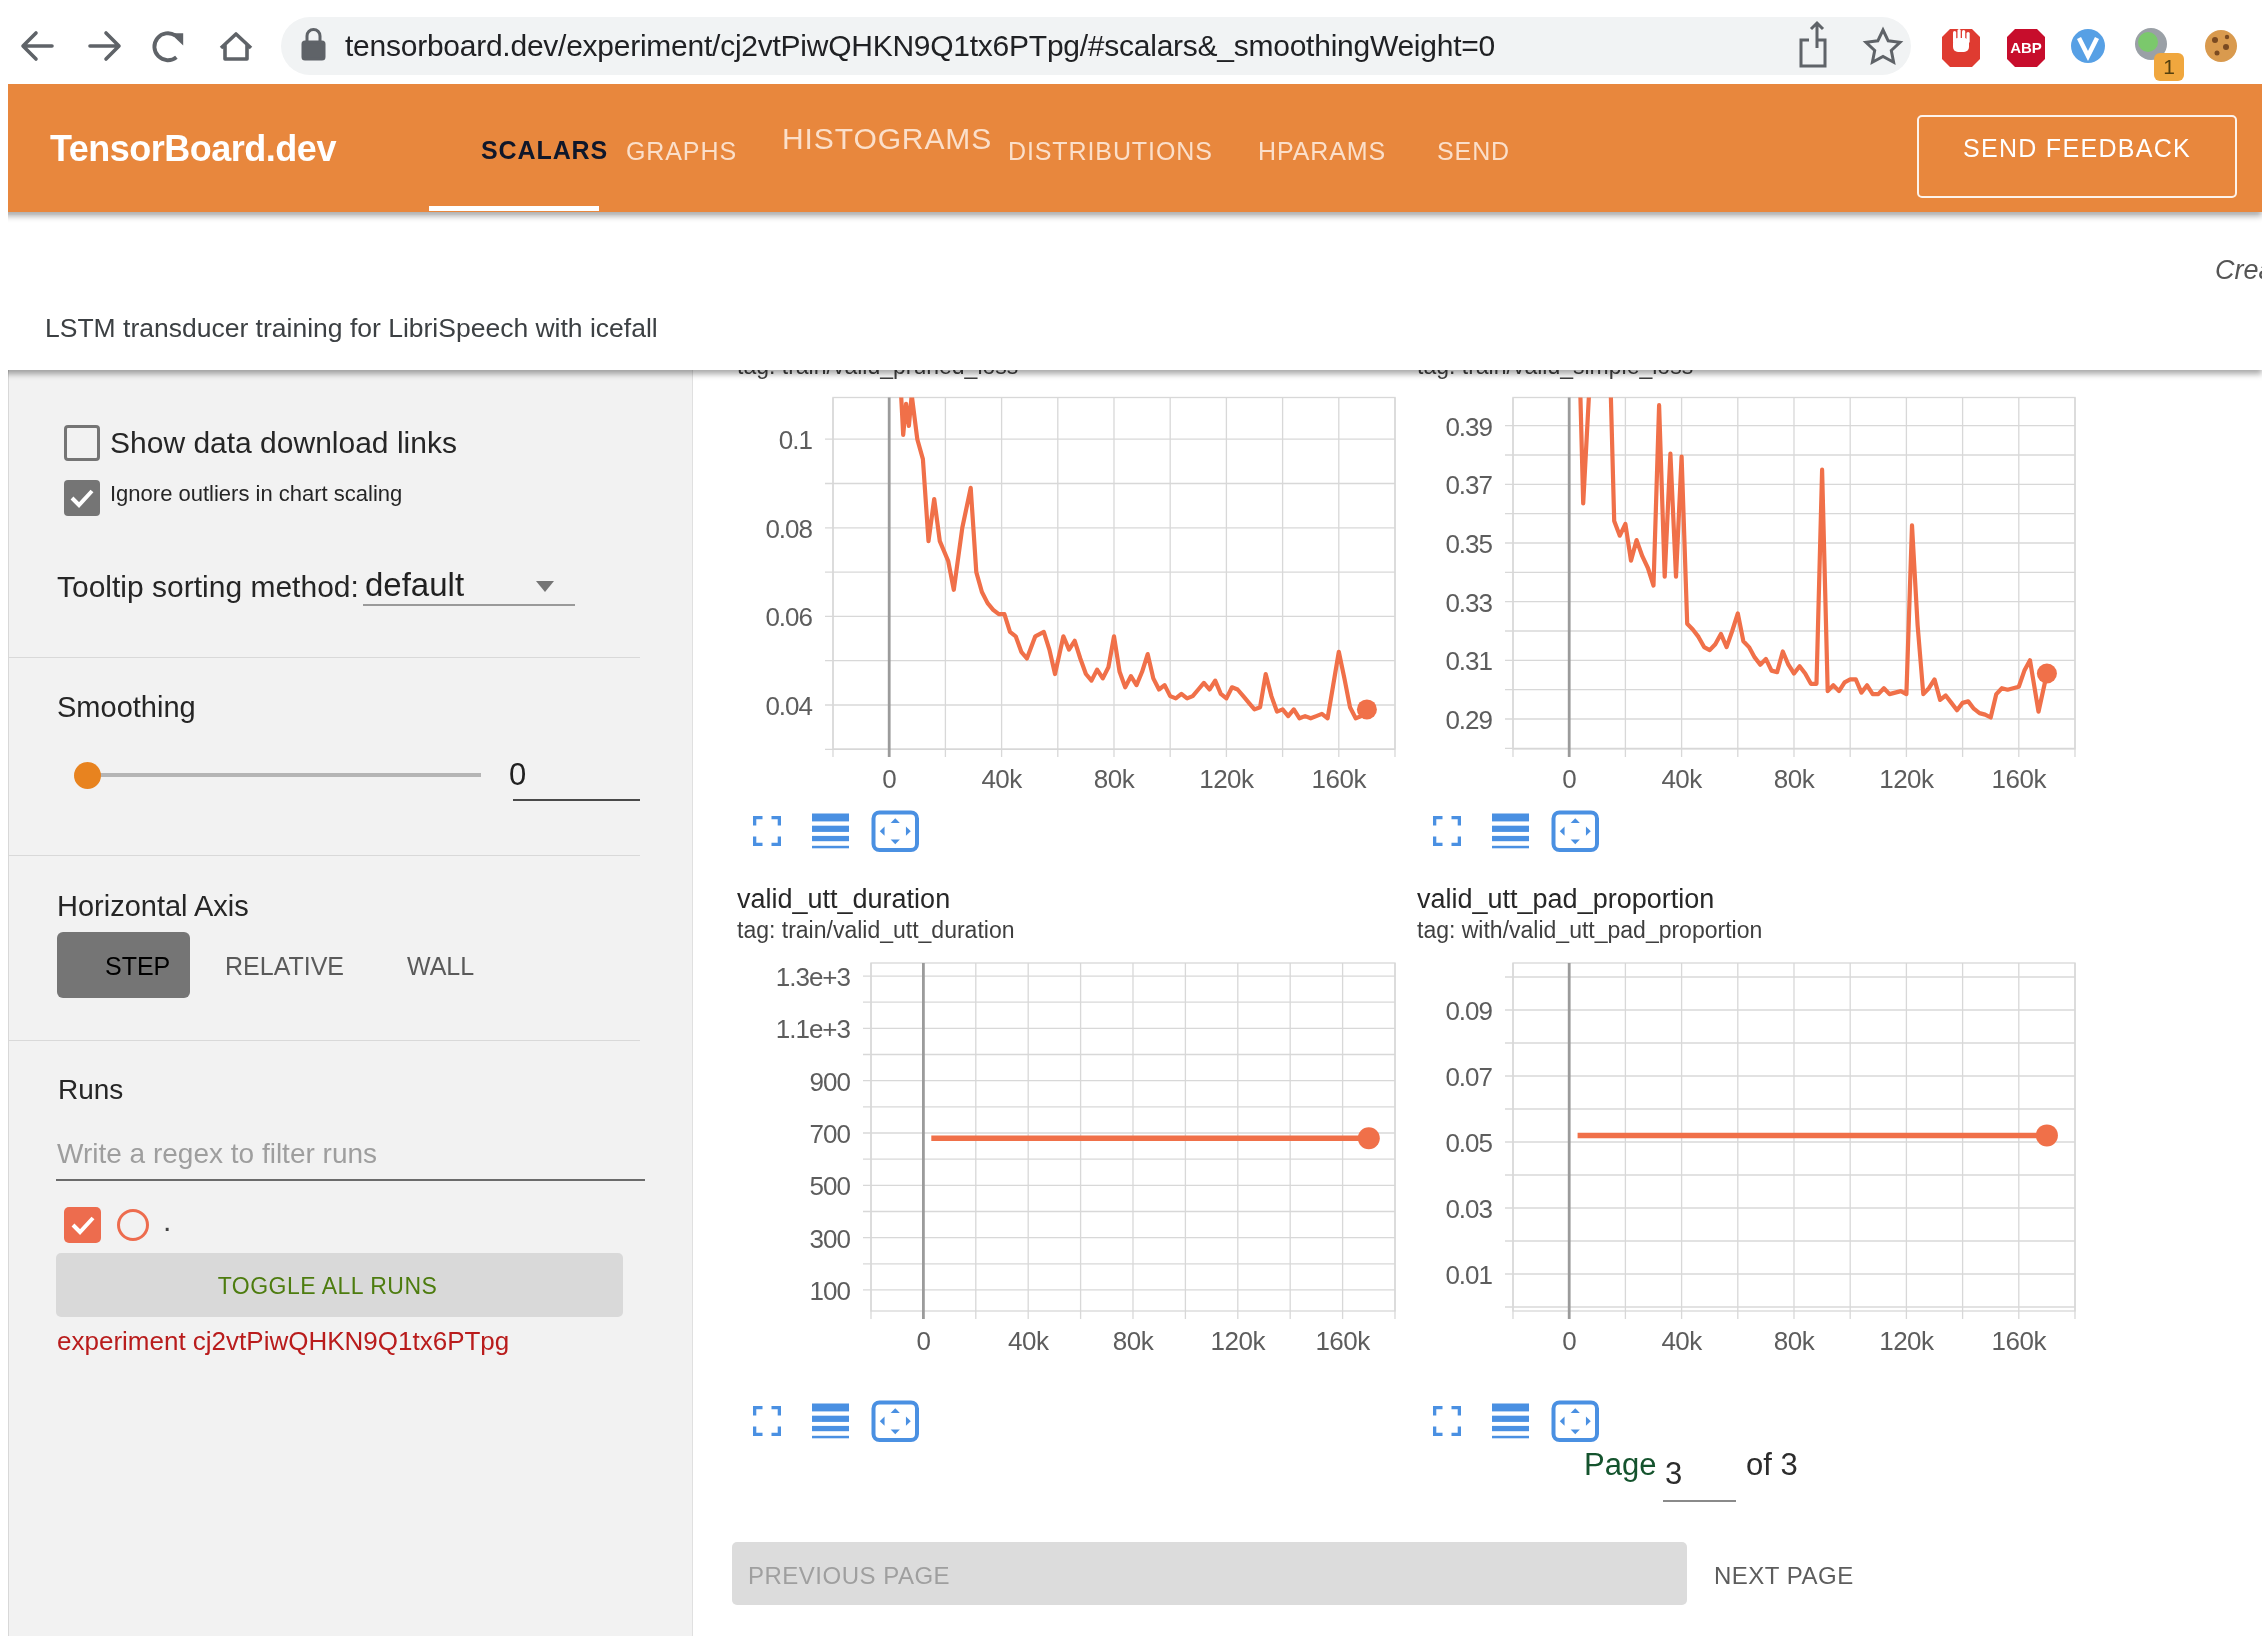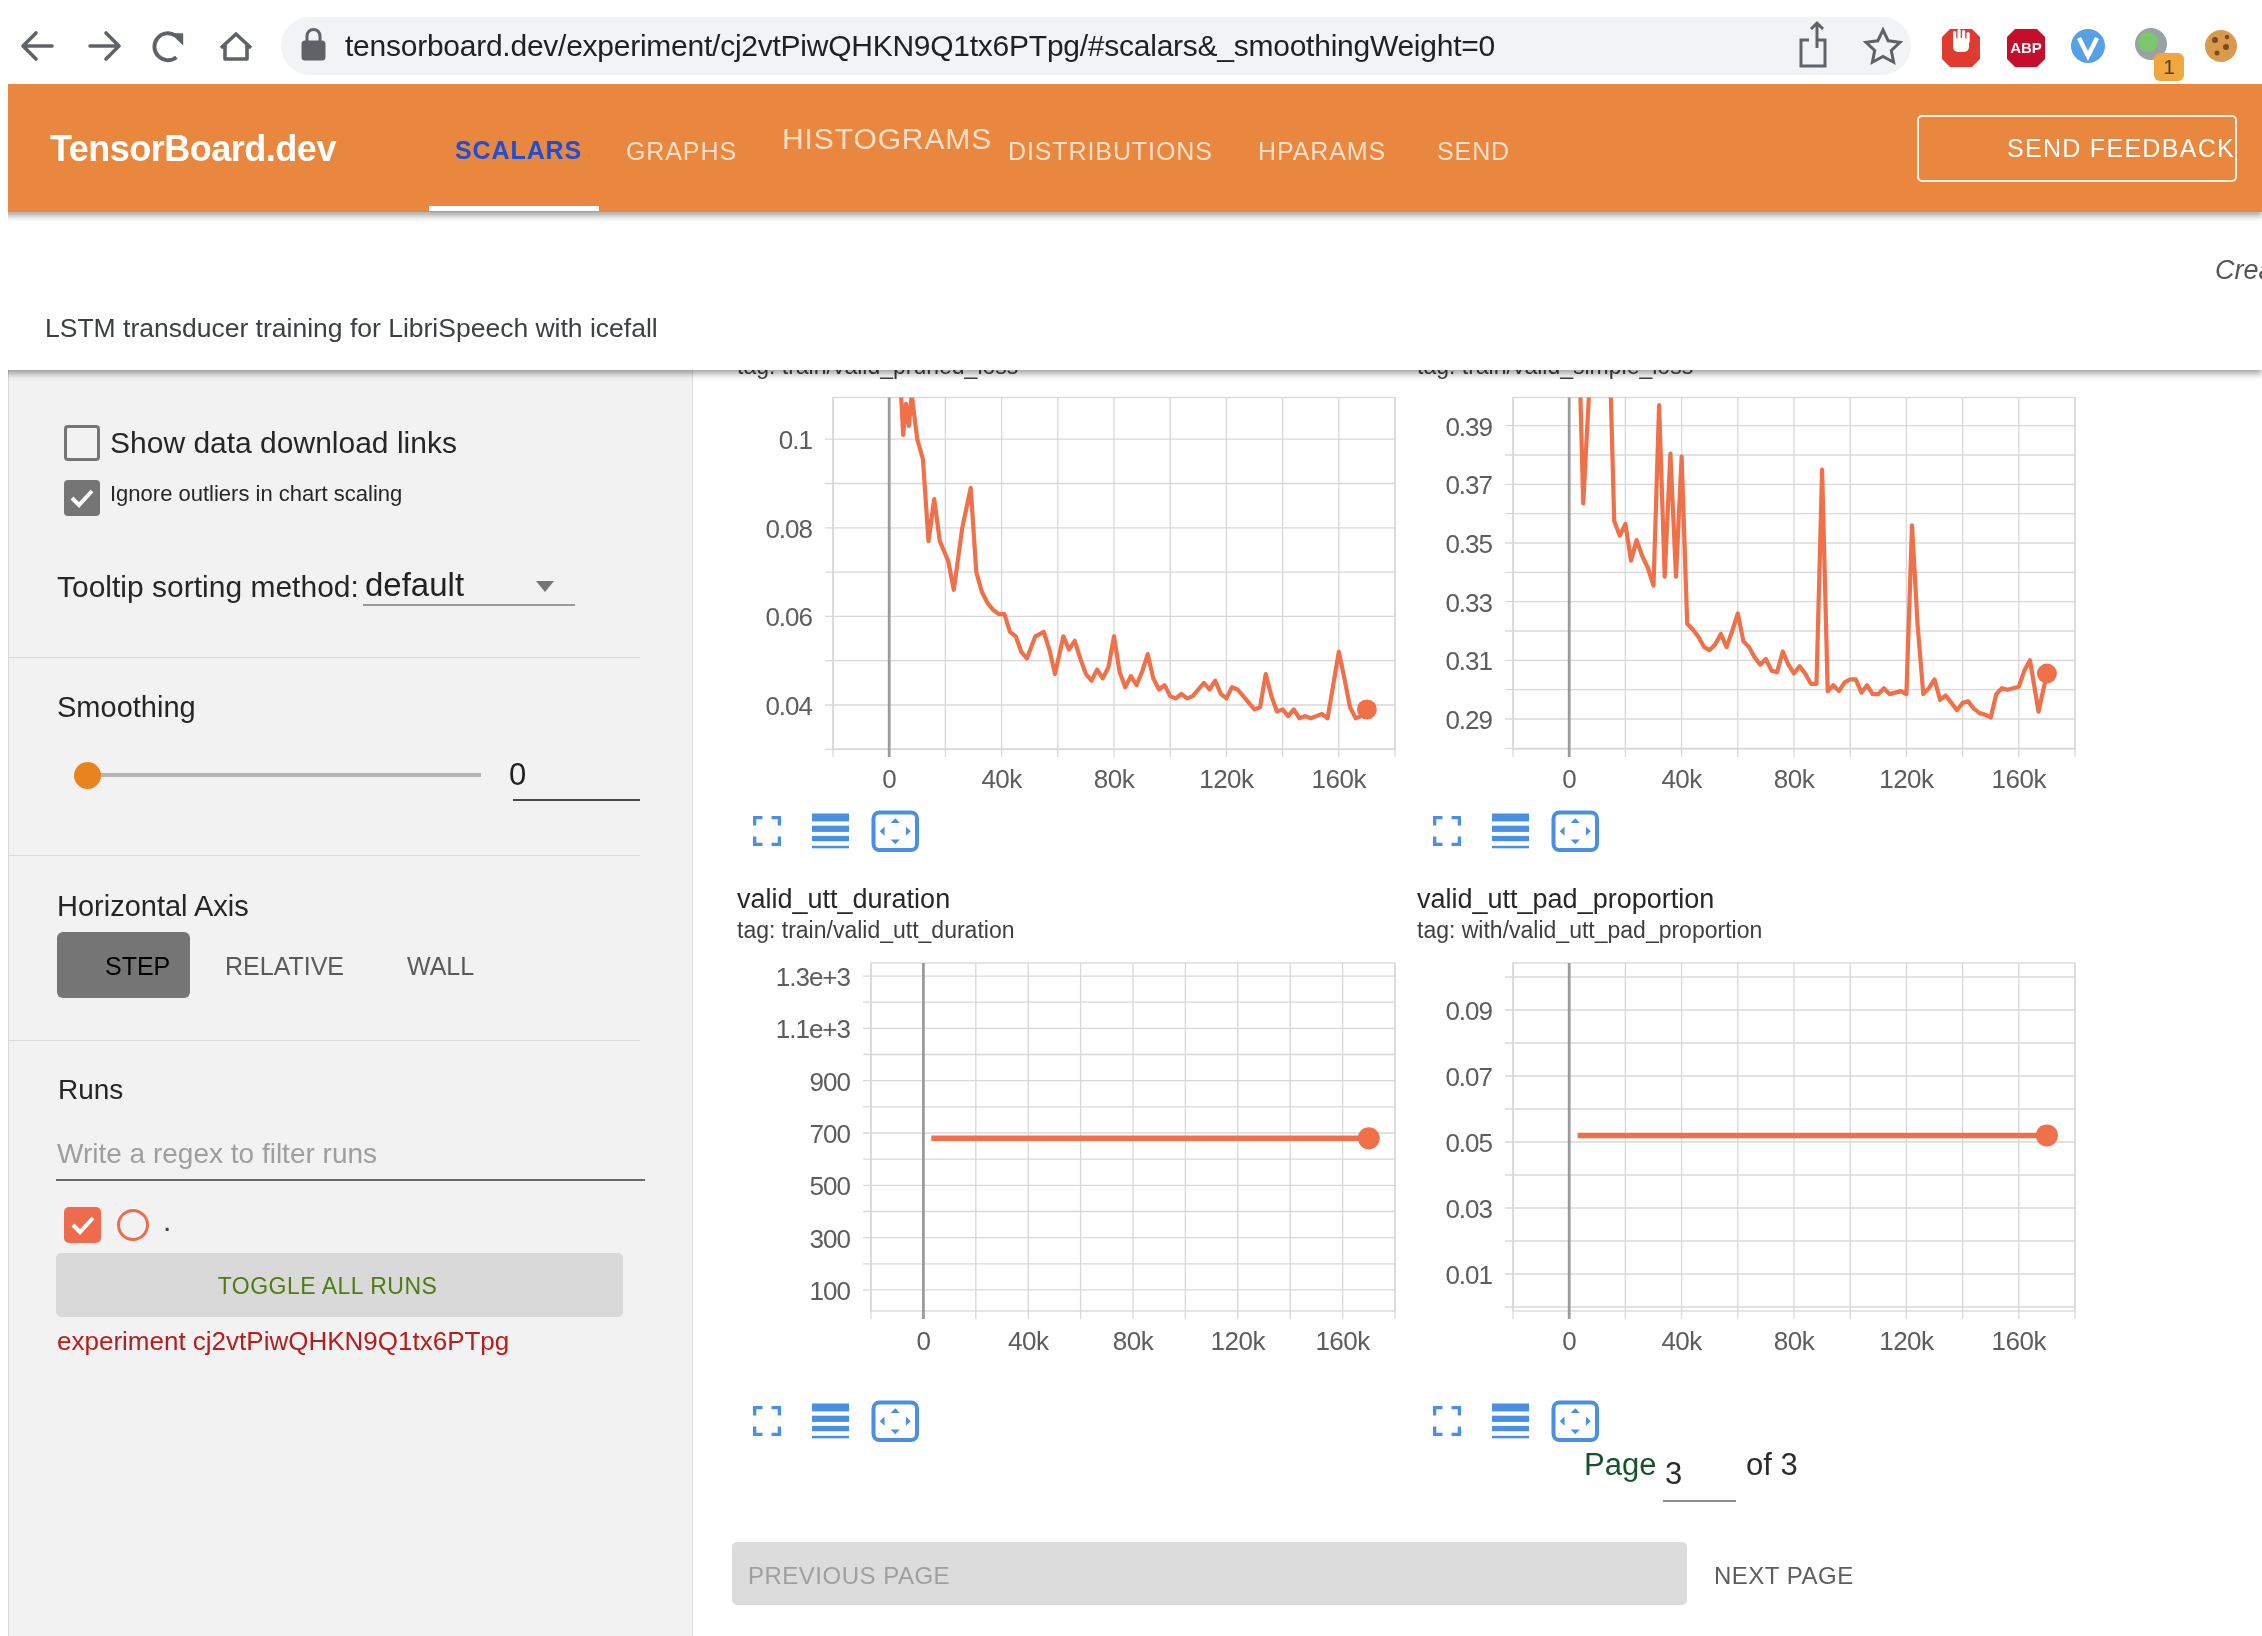--- a/index.html
+++ b/index.html
@@ -291,29 +291,29 @@
 
 <div class="abs" style="z-index:3;left:57px;top:1326px;font-size:26px;color:#b91c1c">experiment cj2vtPiwQHKN9Q1tx6PTpg</div>
 
 <div class="abs" style="left:0;top:215px;width:2262px;height:155px;background:#fff;
  box-shadow:0 4px 6px rgba(0,0,0,0.35);z-index:5"></div>
 <div class="abs" style="z-index:6;left:2215px;top:255px;font-size:27px;font-style:italic;color:#555">Crea</div>
 <div class="abs" style="z-index:6;left:45px;top:313px;font-size:26.5px;color:#3c4043">LSTM transducer training for LibriSpeech with icefall</div>
 
 <div class="abs" style="left:0;top:84px;width:2262px;height:128px;background:#e8873d;box-shadow:0 4px 6px rgba(0,0,0,0.33);z-index:7"></div>
 <div class="abs" style="z-index:8;left:50px;top:128px;font-size:36px;font-weight:bold;color:#fff;letter-spacing:-0.5px">TensorBoard.dev</div>
-<div class="abs" style="z-index:8;left:455px;top:136px;font-size:25px;font-weight:bold;color:#1d4ed8;letter-spacing:0.9px">SCALARS</div>
+<div class="abs" style="z-index:8;left:481px;top:136px;font-size:25px;font-weight:bold;color:#0f172a;letter-spacing:0.9px">SCALARS</div>
 <div class="abs" style="z-index:8;left:429px;top:206px;width:170px;height:5px;background:#fff"></div>
 <div class="abs" style="z-index:8;left:626px;top:137px;font-size:25px;color:rgba(255,243,233,0.82);letter-spacing:0.9px">GRAPHS</div>
 <div class="abs" style="z-index:8;left:782px;top:122px;font-size:30px;color:rgba(255,243,233,0.82);letter-spacing:0.9px">HISTOGRAMS</div>
 <div class="abs" style="z-index:8;left:1008px;top:137px;font-size:25px;color:rgba(255,243,233,0.82);letter-spacing:0.9px">DISTRIBUTIONS</div>
 <div class="abs" style="z-index:8;left:1258px;top:137px;font-size:25px;color:rgba(255,243,233,0.82);letter-spacing:0.9px">HPARAMS</div>
 <div class="abs" style="z-index:8;left:1437px;top:137px;font-size:25px;color:rgba(255,243,233,0.82);letter-spacing:0.9px">SEND</div>
-<div class="abs" style="z-index:8;left:1917px;top:115px;width:320px;height:67px;border:2.5px solid rgba(255,255,255,0.9);
- border-radius:5px;box-sizing:border-box;text-align:right;line-height:62px;font-size:25px;color:#fff;letter-spacing:1.3px">SEND FEEDBACK</div>
+<div class="abs" style="z-index:8;left:1917px;top:115px;width:320px;height:83px;border:2.5px solid rgba(255,255,255,0.9);
+ border-radius:5px;box-sizing:border-box;text-align:center;line-height:62px;font-size:25px;color:#fff;letter-spacing:1.3px">SEND FEEDBACK</div>
 
 <div class="abs" style="left:0;top:84px;width:8px;height:1552px;background:#fff;z-index:30"></div>
 
 <div class="abs" style="left:0;top:0;width:2262px;height:84px;background:#fff;z-index:9"></div>
 <svg class="abs" style="z-index:10;left:0;top:0" width="2262" height="84">
 
   <path d="M52 46 H24 M36 33 L23 46 L36 59" fill="none" stroke="#5f6368" stroke-width="3.6" stroke-linecap="round" stroke-linejoin="round"></path>
 
   <path d="M90 46 H118 M106 33 L119 46 L106 59" fill="none" stroke="#5f6368" stroke-width="3.6" stroke-linecap="round" stroke-linejoin="round"></path>
 

